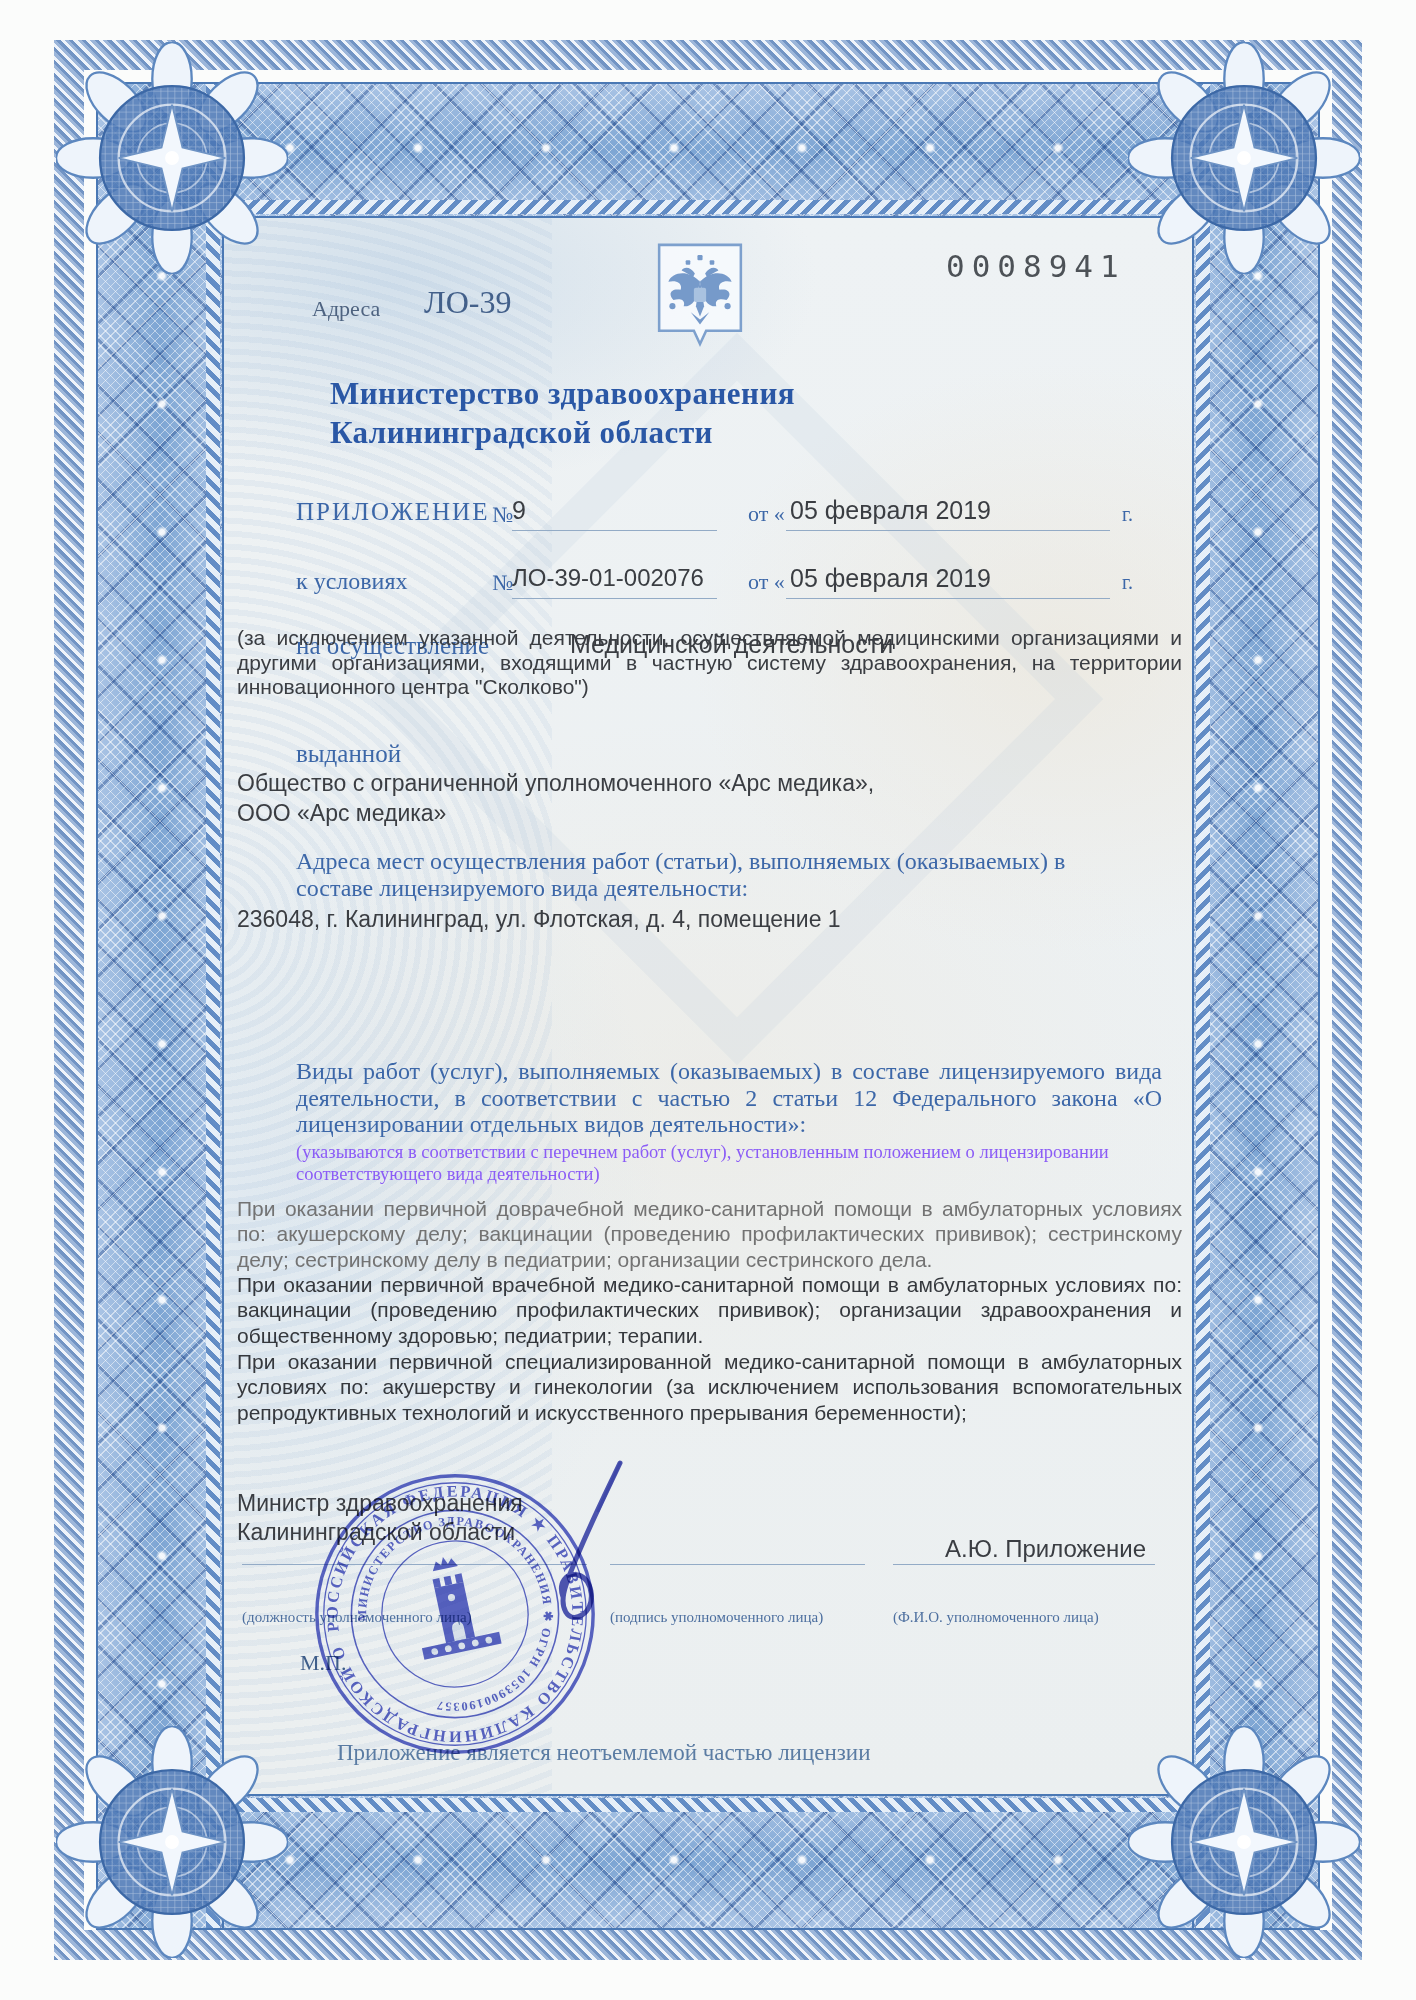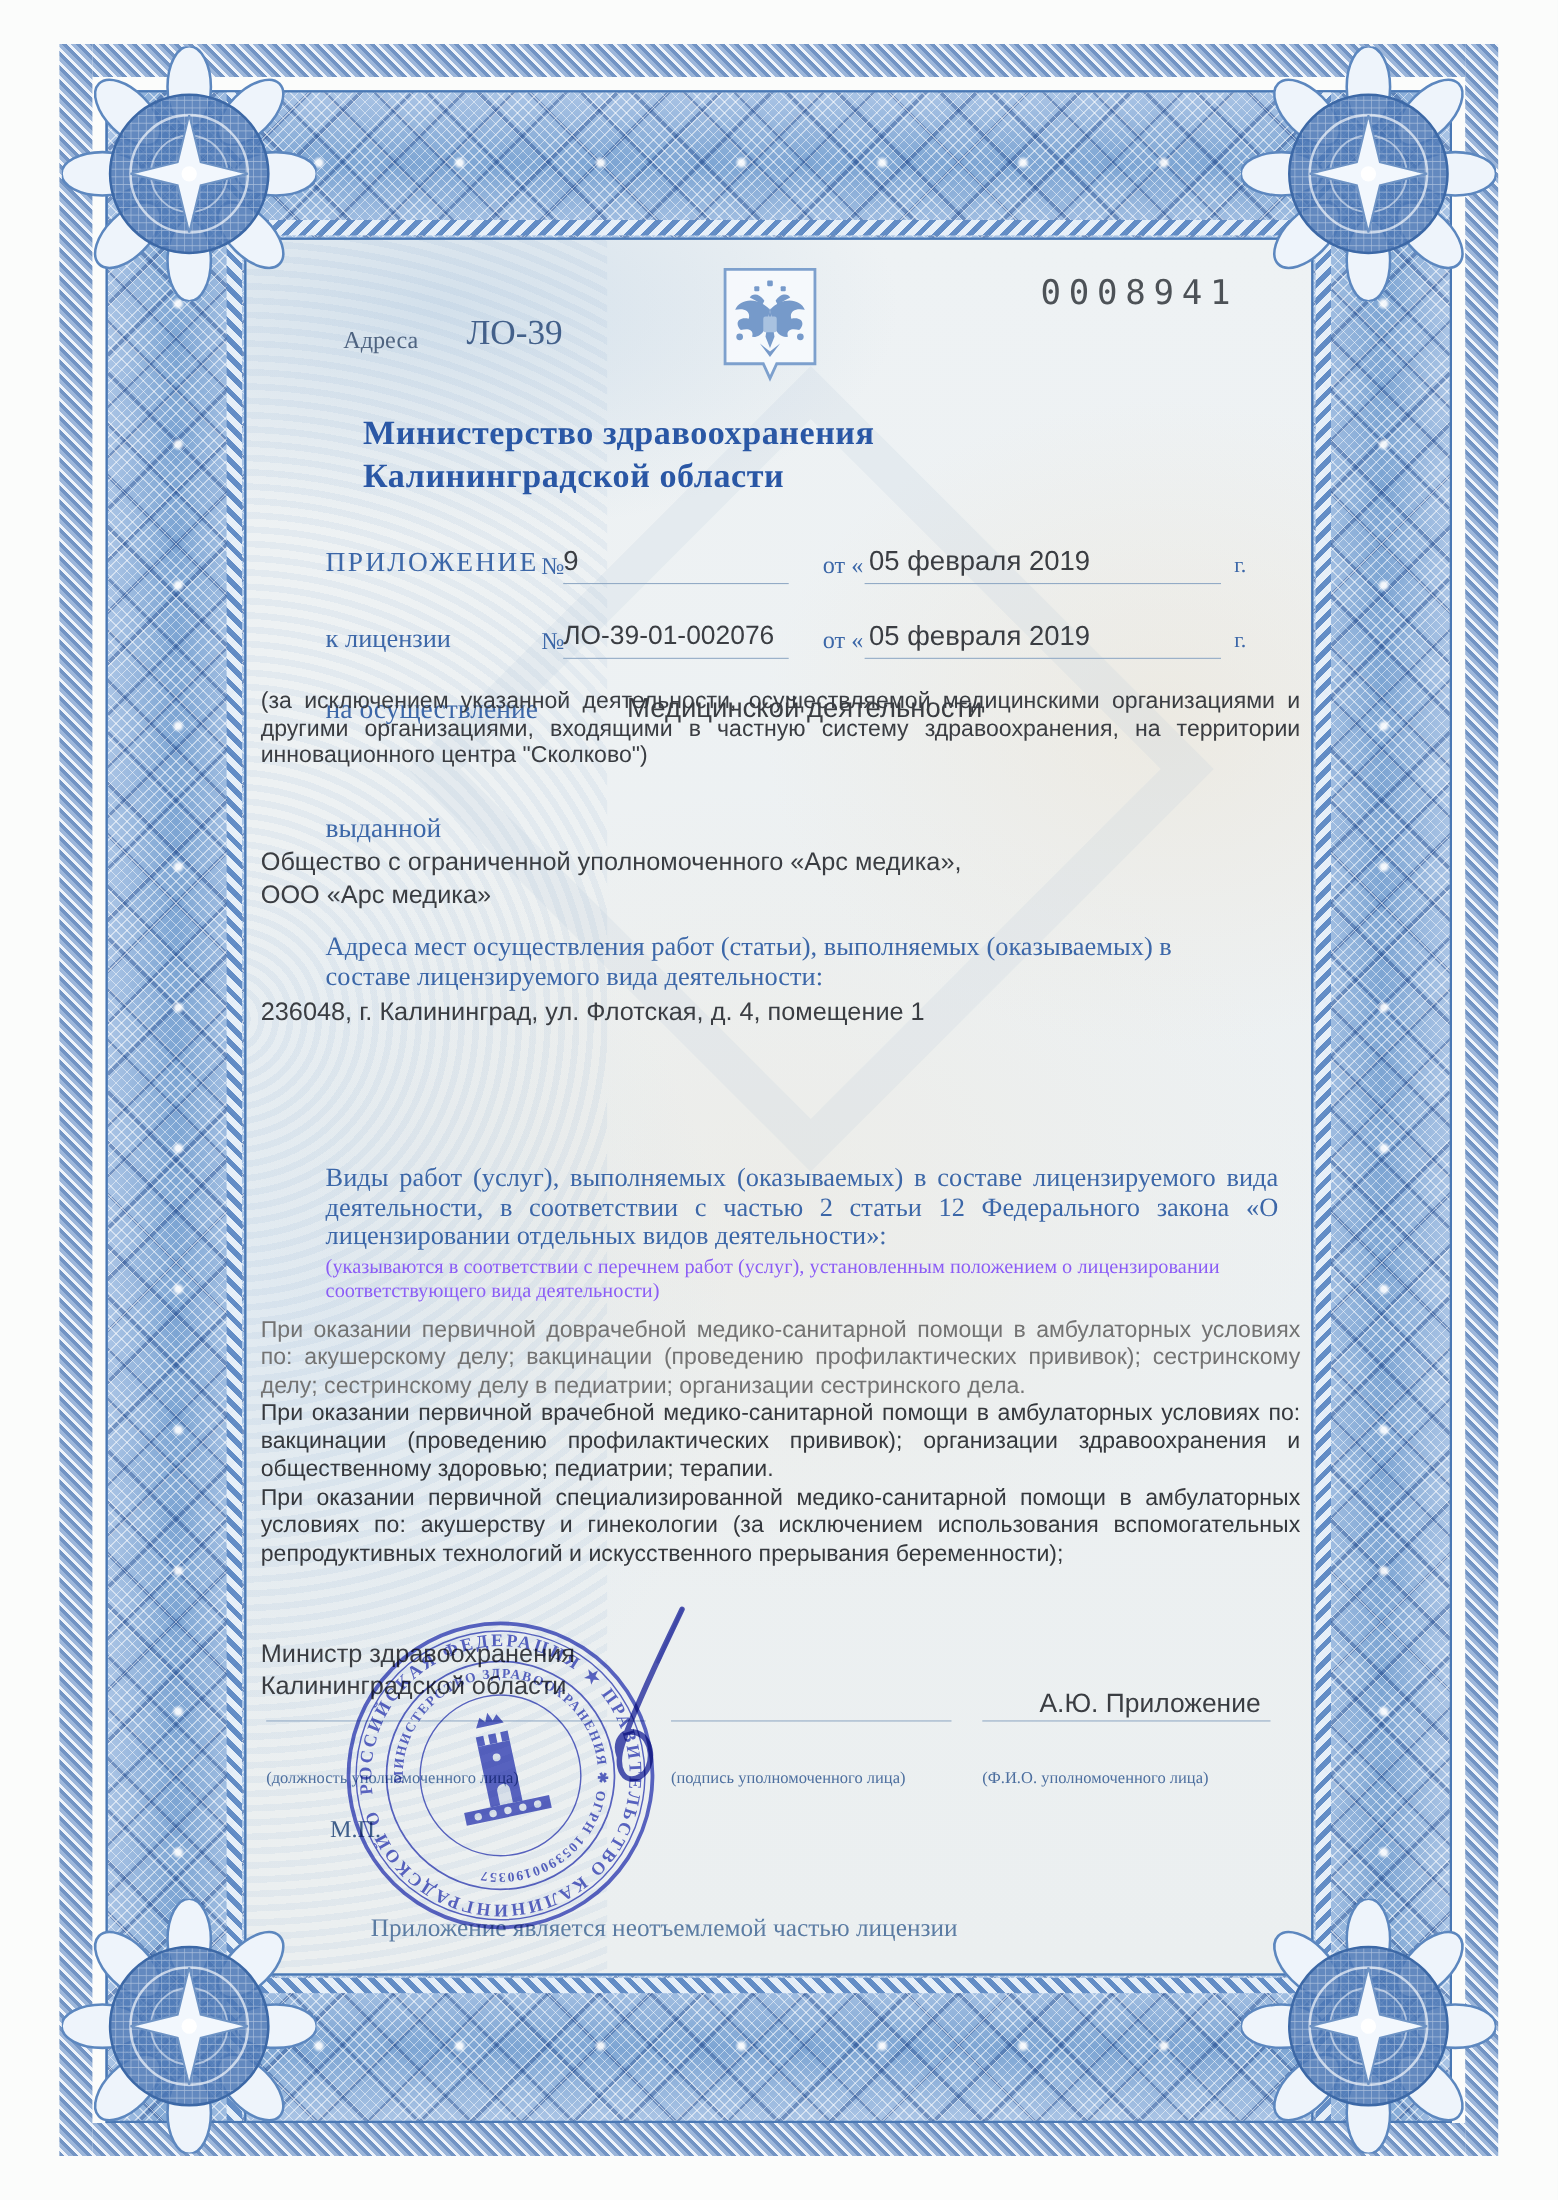--- a/index.html
+++ b/index.html
@@ -151,21 +151,21 @@
 
 <div class="t sb" style="left:296px;top:498px;font-size:25px;letter-spacing:2px">ПРИЛОЖЕНИЕ</div>
 <div class="t sb" style="left:492px;top:502px;font-size:22px">№</div>
 <div class="t sd ctr" style="left:512px;top:496px;width:120px;font-size:25px">9</div>
 <div class="rule" style="left:512px;top:530px;width:205px"></div>
 <div class="t sb" style="left:748px;top:501px;font-size:22px">от «</div>
 <div class="t sd ctr" style="left:790px;top:496px;width:280px;font-size:25px">05 февраля 2019</div>
 <div class="rule" style="left:786px;top:530px;width:324px"></div>
 <div class="t sb" style="left:1122px;top:503px;font-size:20px">г.</div>
 
-<div class="t sb" style="left:296px;top:568px;font-size:24px">к лицензии</div>
+<div class="t sb" style="left:296px;top:568px;font-size:24px">к условиях</div>
 <div class="t sb" style="left:492px;top:570px;font-size:22px">№</div>
 <div class="t sd ctr" style="left:512px;top:564px;width:240px;font-size:24px">ЛО-39-01-002076</div>
 <div class="rule" style="left:512px;top:598px;width:205px"></div>
 <div class="t sb" style="left:748px;top:569px;font-size:22px">от «</div>
 <div class="t sd ctr" style="left:790px;top:564px;width:280px;font-size:25px">05 февраля 2019</div>
 <div class="rule" style="left:786px;top:598px;width:324px"></div>
 <div class="t sb" style="left:1122px;top:571px;font-size:20px">г.</div>
 
 <div class="t sb" style="left:296px;top:632px;font-size:25px">на осуществление</div>
 <div class="t sd ctr" style="left:570px;top:630px;width:340px;font-size:25px">Медицинской деятельности</div>

